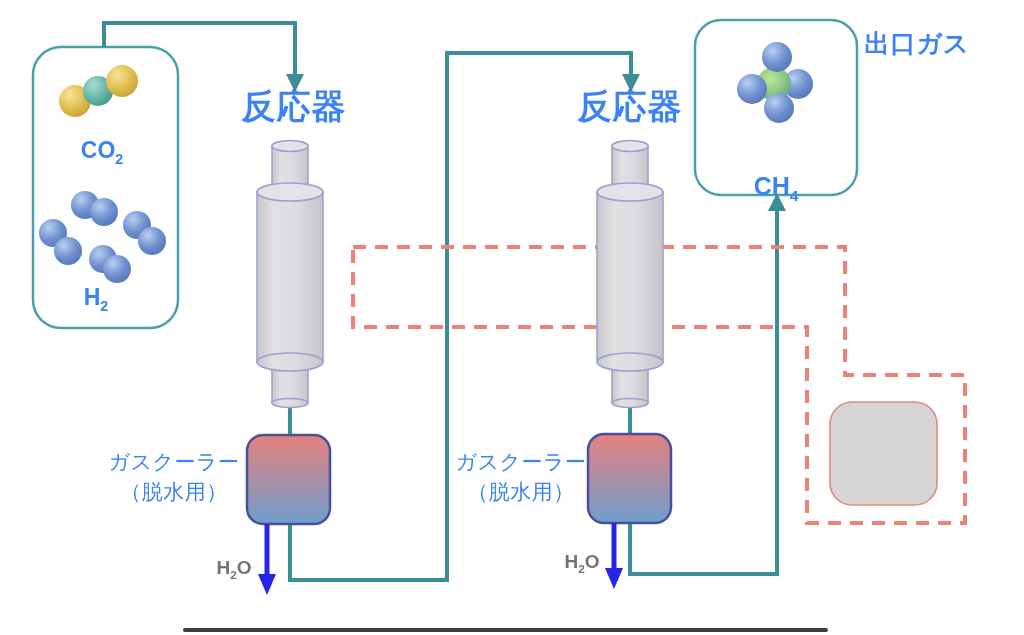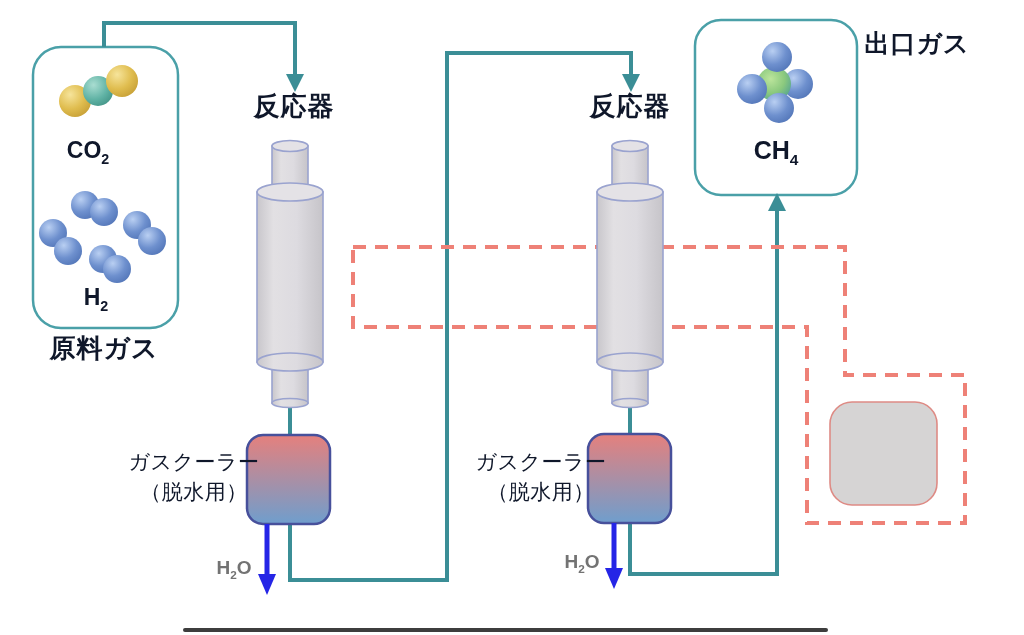--- a/index.html
+++ b/index.html
@@ -1,27 +1,27 @@
 <!DOCTYPE html>
 <html><head>
 <meta charset="utf-8">
 <style>
   html,body{margin:0;padding:0;background:#fff;}
   .stage{position:relative;width:1024px;height:635px;background:#ffffff;overflow:hidden;
          font-family:"Liberation Sans","DejaVu Sans",sans-serif;}
   .stage svg{position:absolute;left:0;top:0;}
-  .lbl{position:absolute;transform:translate(-50%,-50%);color:#0f172a;white-space:nowrap;
+  .lbl{position:absolute;transform:translate(-50%,-50%);color:#3b82f6;white-space:nowrap;
        text-align:center;line-height:1.15;}
   .lbl sub{font-size:0.62em;}
-  .jp-bold{font-weight:700;font-size:26px;letter-spacing:1px;}
+  .jp-bold{font-weight:700;font-size:34px;letter-spacing:1px;}
   .jp-med{font-weight:500;font-size:21px;letter-spacing:0.5px;}
   .formula{font-weight:600;font-size:23px;}
-  .formula-bold{font-weight:700;font-size:25px;}
+  .formula-bold{font-weight:700;font-size:25px;margin-top:36px;}
   .water-lbl{color:#737373;font-weight:700;font-size:19px;}
-  .cooler-caption{line-height:30px;margin-left:20px;}
+  .cooler-caption{line-height:30px;}
   
   .flow{fill:none;stroke:#3B8E96;stroke-width:4;}
   .heat{fill:none;stroke:#EE8177;stroke-width:4;stroke-dasharray:13 9;}
   .waterline{fill:none;stroke:#2525E6;stroke-width:5;}
   .cbox{fill:#ffffff;stroke:#4AA0A8;stroke-width:2.5;}
   #reactor-shape rect,#reactor-shape ellipse{fill:url(#gMetal);stroke:#9AA3CF;stroke-width:1.6;}
   #reactor-shape .rim{fill:#E4E2E6;}
   .scrubber{position:absolute;left:183px;top:628px;width:645px;height:4px;border-radius:2px;
             background:#3d3d3d;}
 </style>
@@ -121,29 +121,28 @@
 
     <g>
       <circle cx="798" cy="84" r="15" fill="url(#gBlue)"></circle>
       <circle cx="774" cy="84" r="17" fill="url(#gGreenTeal)"></circle>
       <circle cx="777" cy="57" r="15" fill="url(#gBlue)"></circle>
       <circle cx="752" cy="89" r="15" fill="url(#gBlue)"></circle>
       <circle cx="779" cy="108" r="15" fill="url(#gBlue)"></circle>
     </g>
   </svg>
 
-  <div class="lbl formula" style="left:88px;top:152px;">
+  <div class="lbl formula" style="left:102px;top:152px;">
     <span>CO</span><sub>2</sub>
   </div>
 
   <div class="lbl formula" style="left:96px;top:299px;">
     <span>H</span><sub>2</sub>
   </div>
 
-  <div class="lbl jp-bold" style="left:104px;top:349px;">原料ガス</div>
 
   <div class="lbl jp-bold" style="left:294px;top:107px;">反応器</div>
 
   <div class="lbl jp-bold" style="left:630px;top:107px;">反応器</div>
 
   <div class="lbl jp-med cooler-caption" style="left:174px;top:477px;">
     <div>ガスクーラー</div>
     <div>（脱水用）</div>
   </div>
 

